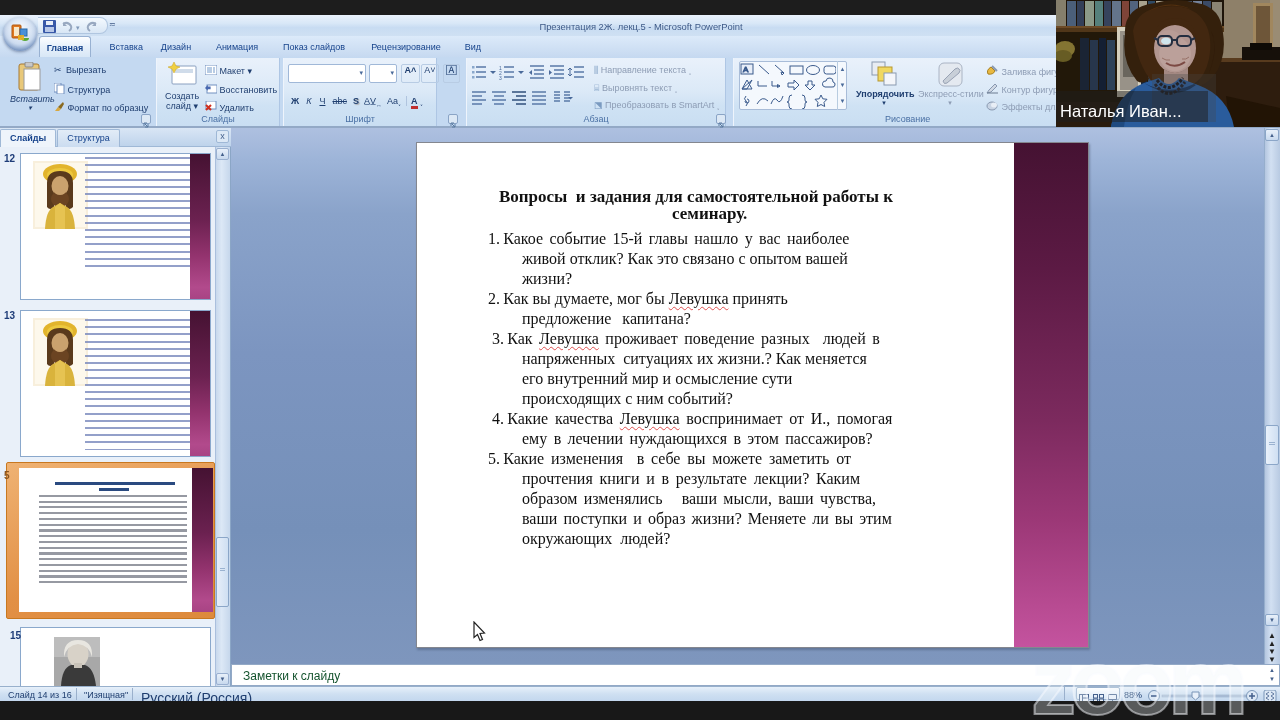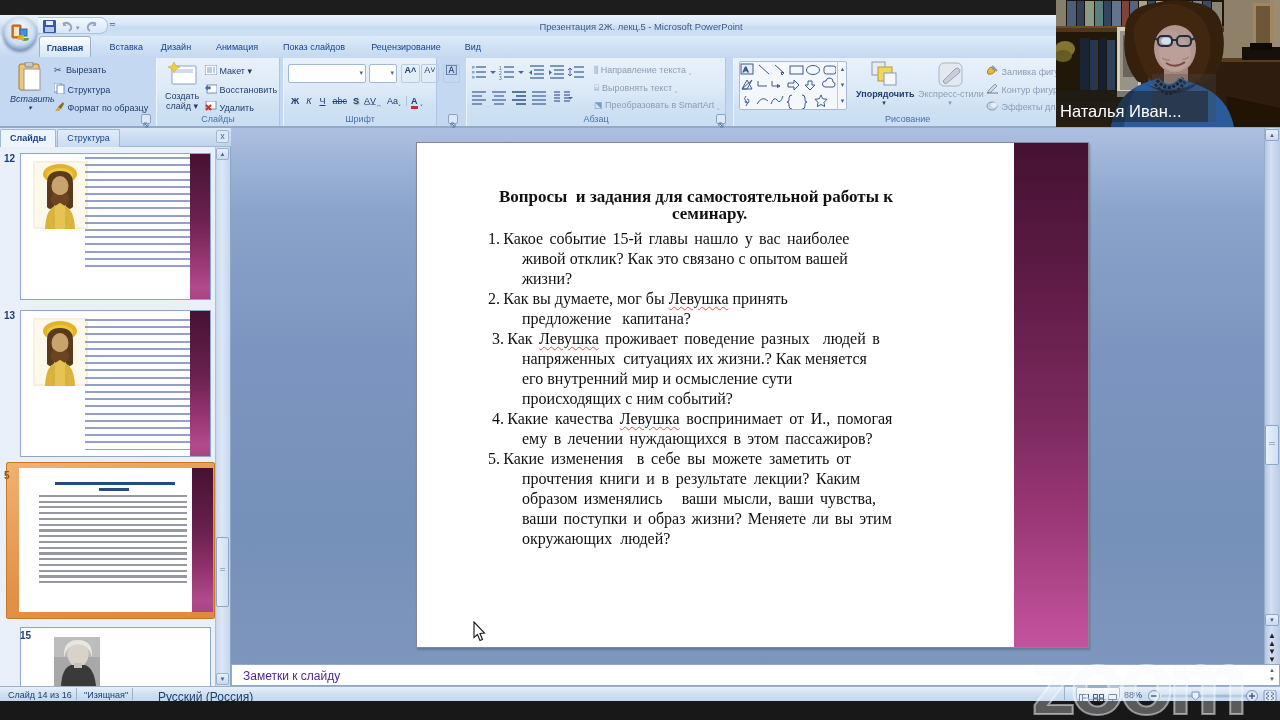--- a/index.html
+++ b/index.html
@@ -56,21 +56,21 @@
 
   
   #slide { left:416px; top:142px; width:673px; height:506px; background:#fff; border:1px solid #84878f; box-shadow:1px 2px 2px rgba(70,85,110,.45); }
   #slideband { position:absolute; right:0; top:0; width:74px; height:100%;
     background:linear-gradient(#451232 0%, #5c1a44 25%, #7c2a5e 55%, #9c3877 75%, #b84b92 92%, #c4539f 100%); }
   .stext { position:absolute; font-family:"Liberation Serif", serif; font-size:16px; color:#111; white-space:nowrap; }
   .lev { text-decoration:underline; text-decoration-style:wavy; text-decoration-color:#e05050; text-decoration-thickness:1px; text-underline-offset:2px; }
 
   
   #notes { left:231px; top:664px; width:1049px; height:22px; background:#fff; border:1px solid #93a9c6; }
-  #notestext { left:243px; top:669px; font-size:12px; color:#4c1d95;text-align:center; }
+  #notestext { left:243px; top:669px; font-size:12px; color:#14532d;text-align:center; }
   #statusbar { left:0; top:686px; width:1280px; height:15px;
     background:linear-gradient(#e7f0fa, #cfe0f2 50%, #c3d7ee); border-top:1px solid #98b0cc; font-size:9px; color:#1f3e6f; }
   #bottomblack { left:0; top:701px; width:1280px; height:19px; background:#181818; }
 
   
   #webcam { left:1056px; top:0; width:224px; height:127px; background:#241709; overflow:hidden; }
 
   
   .tlines { position:absolute;
     background:repeating-linear-gradient(rgba(120,136,188,.8) 0px, rgba(120,136,188,.8) 2px, transparent 2px, transparent 7.2px); }
@@ -362,21 +362,21 @@
     <div class="pband"></div>
   </div>
   <div class="thumbnum" style="left:4px; top:470px; color:#8a5520;">5</div>
   <div class="abs" id="th14sel" style="left:6px; top:462px; width:209px; height:157px; background:linear-gradient(160deg,#efb273,#e29045 60%,#dd8a3c); border:1px solid #c87820; border-radius:2px;"></div>
   <div class="thumb" id="th14" style="left:19px; top:468px; width:194px; height:144px; border:none;">
     <div style="position:absolute; left:36px; top:14px; width:120px; height:2.5px; background:#2a4a80;"></div>
     <div style="position:absolute; left:80px; top:20px; width:30px; height:2.5px; background:#2a4a80;"></div>
     <div class="tlines14" style="left:20px; top:27px; width:148px; height:92px;"></div>
     <div class="pband" style="width:21px;"></div>
   </div>
-  <div class="thumbnum" style="left:20px; top:630px;">15</div>
+  <div class="thumbnum" style="left:10px; top:630px;">15</div>
   <div class="thumb" id="th15" style="top:627px; height:59px; border-bottom:none;">
     <svg style="position:absolute; left:10px; top:9px;" width="92" height="49" viewBox="0 0 92 98">
       <rect width="92" height="98" fill="#a8a8a8"></rect>
       <rect width="92" height="40" fill="#bdbdbd"></rect>
       <ellipse cx="48" cy="34" rx="21" ry="26" fill="#d8d2c8"></ellipse>
       <path d="M20 40 Q18 6 48 6 Q78 6 76 40 Q70 16 48 14 Q26 16 20 40 Z" fill="#e8e6e0"></path>
       <path d="M14 98 Q16 62 34 56 L62 56 Q80 62 84 98 Z" fill="#3a3a3a"></path>
       <path d="M40 52 h16 v10 h-16 z" fill="#c8c2b8"></path>
     </svg>
   </div>
@@ -424,21 +424,21 @@
   <div class="abs" style="left:1266px; top:632px; width:12px; height:32px; font-size:8px; color:#222; text-align:center; line-height:8px;">▲<br>▲<br>▼<br>▼</div>
 
   <div class="abs" id="notes"></div>
   <div class="abs" id="notestext">Заметки к слайду</div>
   <div class="abs" style="left:1266px; top:666px; width:12px; height:18px; font-size:6px; color:#44608c; text-align:center; line-height:9px;">▲<br>▼</div>
   <div class="abs" id="statusbar"></div>
   <div class="abs" style="left:8px; top:690px; font-size:9px; color:#1f3e6f;">Слайд 14 из 16</div>
   <div class="abs" style="left:76px; top:688px; width:1px; height:12px; background:#9ab0cc;"></div>
   <div class="abs" style="left:84px; top:690px; font-size:9px; color:#1f3e6f;">"Изящная"</div>
   <div class="abs" style="left:132px; top:688px; width:1px; height:12px; background:#9ab0cc;"></div>
-  <div class="abs" style="left:158px; top:690px; font-size:12px; color:#1f3e6f;">Русский (Россия)</div>
+  <div class="abs" style="left:141px; top:690px; font-size:14px; color:#1f3e6f;">Русский (Россия)</div>
 
   <div class="abs" style="left:1064px; top:687px; width:1px; height:13px; background:#9ab0cc;"></div>
   <div class="abs" style="left:1076px; top:687px; width:44px; height:13px; background:linear-gradient(#fdfeff,#dce9f6); border:1px solid #98b0cc; border-radius:2px;"></div>
   <div class="abs" style="left:1079px; top:689px;"><svg width="38" height="9" viewBox="0 0 38 9">
     <g stroke="#44608c" fill="#e8f0fa" stroke-width="1">
           <rect x="0.5" y="0.5" width="9" height="8"></rect>
           <path d="M3.5 .5 V8.5 M3.5 4 H9.5"></path>
         </g>
     <g stroke="#44608c" fill="#e8f0fa" stroke-width="1">
           <rect x="14.5" y="0.5" width="4" height="3.5"></rect>

